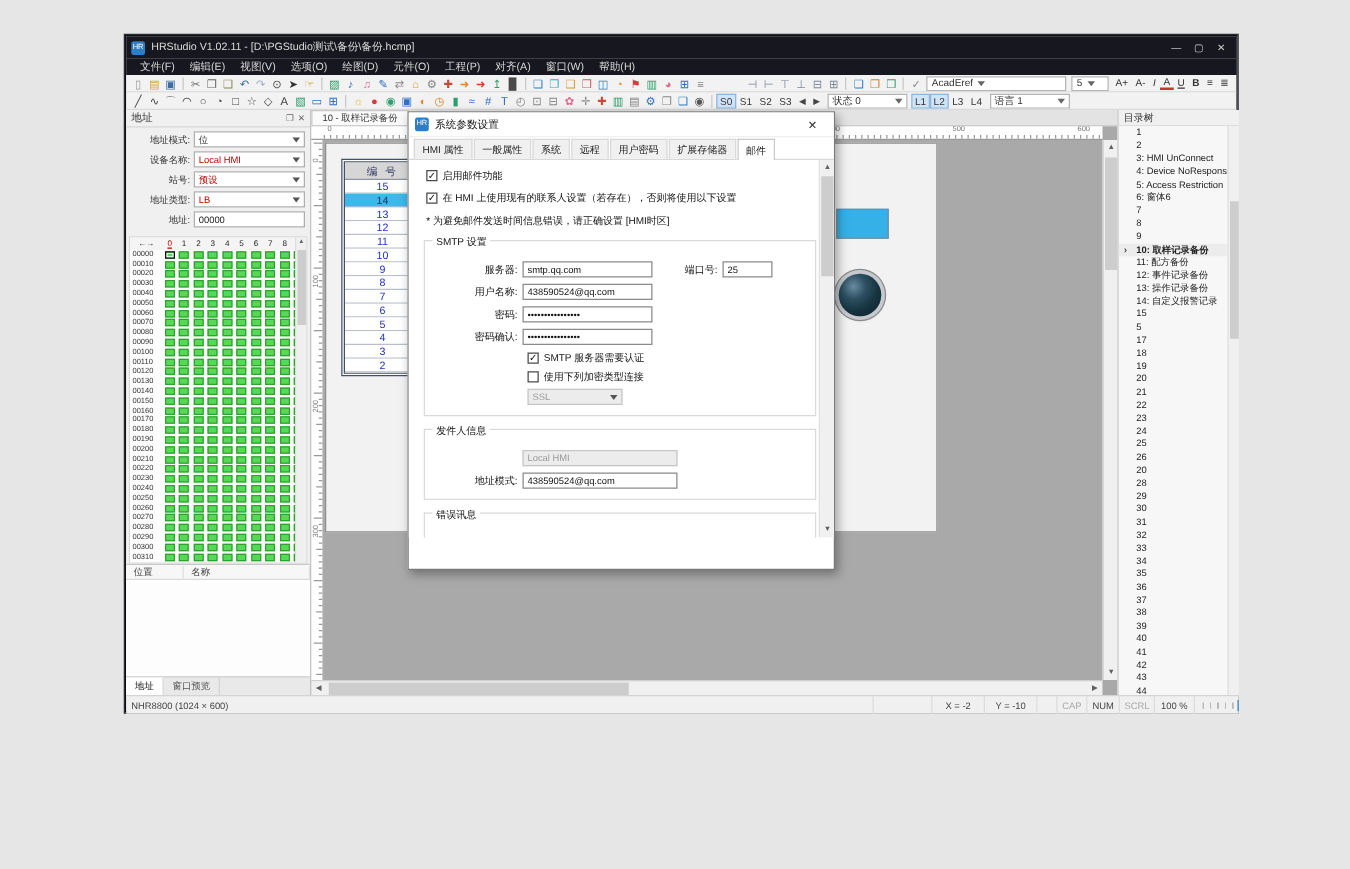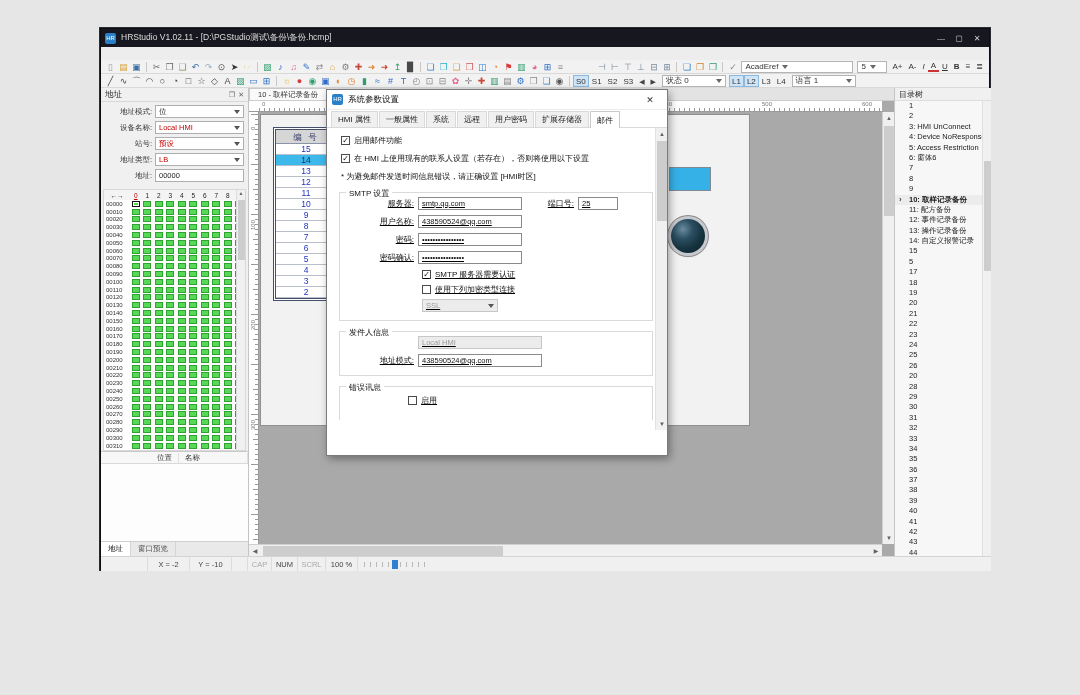--- a/index.html
+++ b/index.html
@@ -120,21 +120,21 @@
   .dtab{font-size:8px;color:#222;background:#f0f0f0;border:1px solid #d9d9d9;border-bottom:none;padding:2px 6px;margin-right:1px;white-space:nowrap;}
   .dtab.active{background:#fff;position:relative;top:1px;padding-top:3px;border-color:#c9c9c9;}
   .dlg-body{position:absolute;left:0;top:38px;width:100%;height:302px;background:#fff;overflow:hidden;}
   .dlg-scroll{position:absolute;right:0;top:0;width:12px;height:100%;background:#f0f0f0;border-left:1px solid #e2e2e2;}
   .dlg-scroll .sc-arrow{position:absolute;left:0;width:12px;}
   .dlg-scroll .a-up{top:0;} .dlg-scroll .a-dn{bottom:0;}
   .dlg-scroll .thumb{position:absolute;left:1px;top:13px;width:10px;height:80px;background:#cdcdcd;}
   .cb-row{display:flex;align-items:center;margin:7px 0 0 14px;font-size:8px;color:#111;}
   .cb{width:9px;height:9px;border:1px solid #4a4a4a;background:#fff;margin-right:4px;font-size:8px;line-height:8px;text-align:center;color:#111;flex:0 0 auto;}
   .note{margin:7px 0 0 14px;font-size:8px;color:#111;}
-  .fs{position:relative;border:1px solid #dadada;margin:10px 14px 0 12px;padding:4px 6px 6px 6px;text-decoration:underline;}
+  .fs{position:relative;border:1px solid #dadada;margin:10px 14px 0 12px;padding:16px 6px 6px 6px;}
   .fs .legend{position:absolute;top:-5px;left:6px;background:#fff;padding:0 3px;font-size:8px;color:#111;}
   .frow{display:flex;align-items:center;margin-bottom:5px;}
   .flabel{width:72px;text-align:right;font-size:8px;color:#111;padding-right:4px;white-space:nowrap;flex:0 0 auto;}
   .din{border:1px solid #8a8a8a;background:#fff;height:13px;font-size:7.5px;color:#111;padding:0 3px;width:104px;}
   .din.wide{width:124px;}
   .din.port{width:40px;}
   .din:disabled,.din.disabled{background:#ececec;color:#9a9a9a;border-color:#c6c6c6;}
   .dcombo{display:flex;align-items:center;border:1px solid #8a8a8a;background:#fff;height:13px;font-size:7.5px;color:#111;padding:0 3px;width:130px;}
   .dcombo .arr{margin-left:auto;width:0;height:0;border-left:3px solid transparent;border-right:3px solid transparent;border-top:4px solid #555;}
   .dcombo.disabled{background:#ececec;color:#9a9a9a;border-color:#c6c6c6;width:76px;}
@@ -153,20 +153,32 @@
     <div class="titlebar">
       <div class="app-icon">HR</div>
       <span class="title-text">HRStudio V1.02.11 - [D:\PGStudio测试\备份\备份.hcmp]</span>
       <div class="win-btns">
         <span class="win-btn">—</span>
         <span class="win-btn">▢</span>
         <span class="win-btn">✕</span>
       </div>
     </div>
 
+    <div class="menubar">
+        <span class="menu-item">文件(F)</span>
+        <span class="menu-item">编辑(E)</span>
+        <span class="menu-item">视图(V)</span>
+        <span class="menu-item">选项(O)</span>
+        <span class="menu-item">绘图(D)</span>
+        <span class="menu-item">元件(O)</span>
+        <span class="menu-item">工程(P)</span>
+        <span class="menu-item">对齐(A)</span>
+        <span class="menu-item">窗口(W)</span>
+        <span class="menu-item">帮助(H)</span>
+      </div>
 
     <div class="toolbar tb1">
       <span style="display:flex;align-items:center;">
           <span class="tbi" style="color: rgb(154, 154, 154);">▯</span>
           <span class="tbi" style="color: rgb(217, 163, 60);">▤</span>
           <span class="tbi" style="color: rgb(58, 110, 165);">▣</span>
           <span class="tb-sep"></span>
           <span class="tbi" style="color: rgb(102, 102, 102);">✂</span>
           <span class="tbi" style="color: rgb(102, 102, 102);">❐</span>
           <span class="tbi" style="color: rgb(138, 138, 90);">❑</span>
@@ -778,21 +790,21 @@
                 <span class="bg-cell"></span>
                 <span class="bg-cell"></span>
               </div>
             </div>
           <div class="bg-scroll">
             <span>▲</span>
             <div class="thumb"></div>
           </div>
         </div>
         <div class="loc-header">
-          <span style="width:78px;text-align:right;">位置</span>
+          <span style="width:46px;">位置</span>
           <span style="flex:1;">名称</span>
         </div>
         <div class="loc-body"></div>
         <div class="lp-tabs">
             <div class="lp-tab active">地址</div>
             <div class="lp-tab">窗口预览</div>
           </div>
       </div>
 
       <div class="center">
@@ -1112,20 +1124,23 @@
             <div class="tree-item"><span>43</span></div>
             <div class="tree-item"><span>44</span></div>
           </div>
         <div class="rp-scroll">
           <div class="thumb"></div>
         </div>
       </div>
     </div>
 
     <div class="statusbar">
+      <div class="seg" style="width:598px;">
+          <span>NHR8800 (1024 × 600)</span>
+        </div>
       <div class="seg" style="width:47px;"></div>
       <div class="seg" style="width:42px;justify-content:center;">
           <span>X = -2</span>
         </div>
       <div class="seg" style="width:42px;justify-content:center;">
           <span>Y = -10</span>
         </div>
       <div class="seg" style="width:16px;"></div>
       <div class="seg muted" style="width:24px;justify-content:center;">
           <span>CAP</span>

